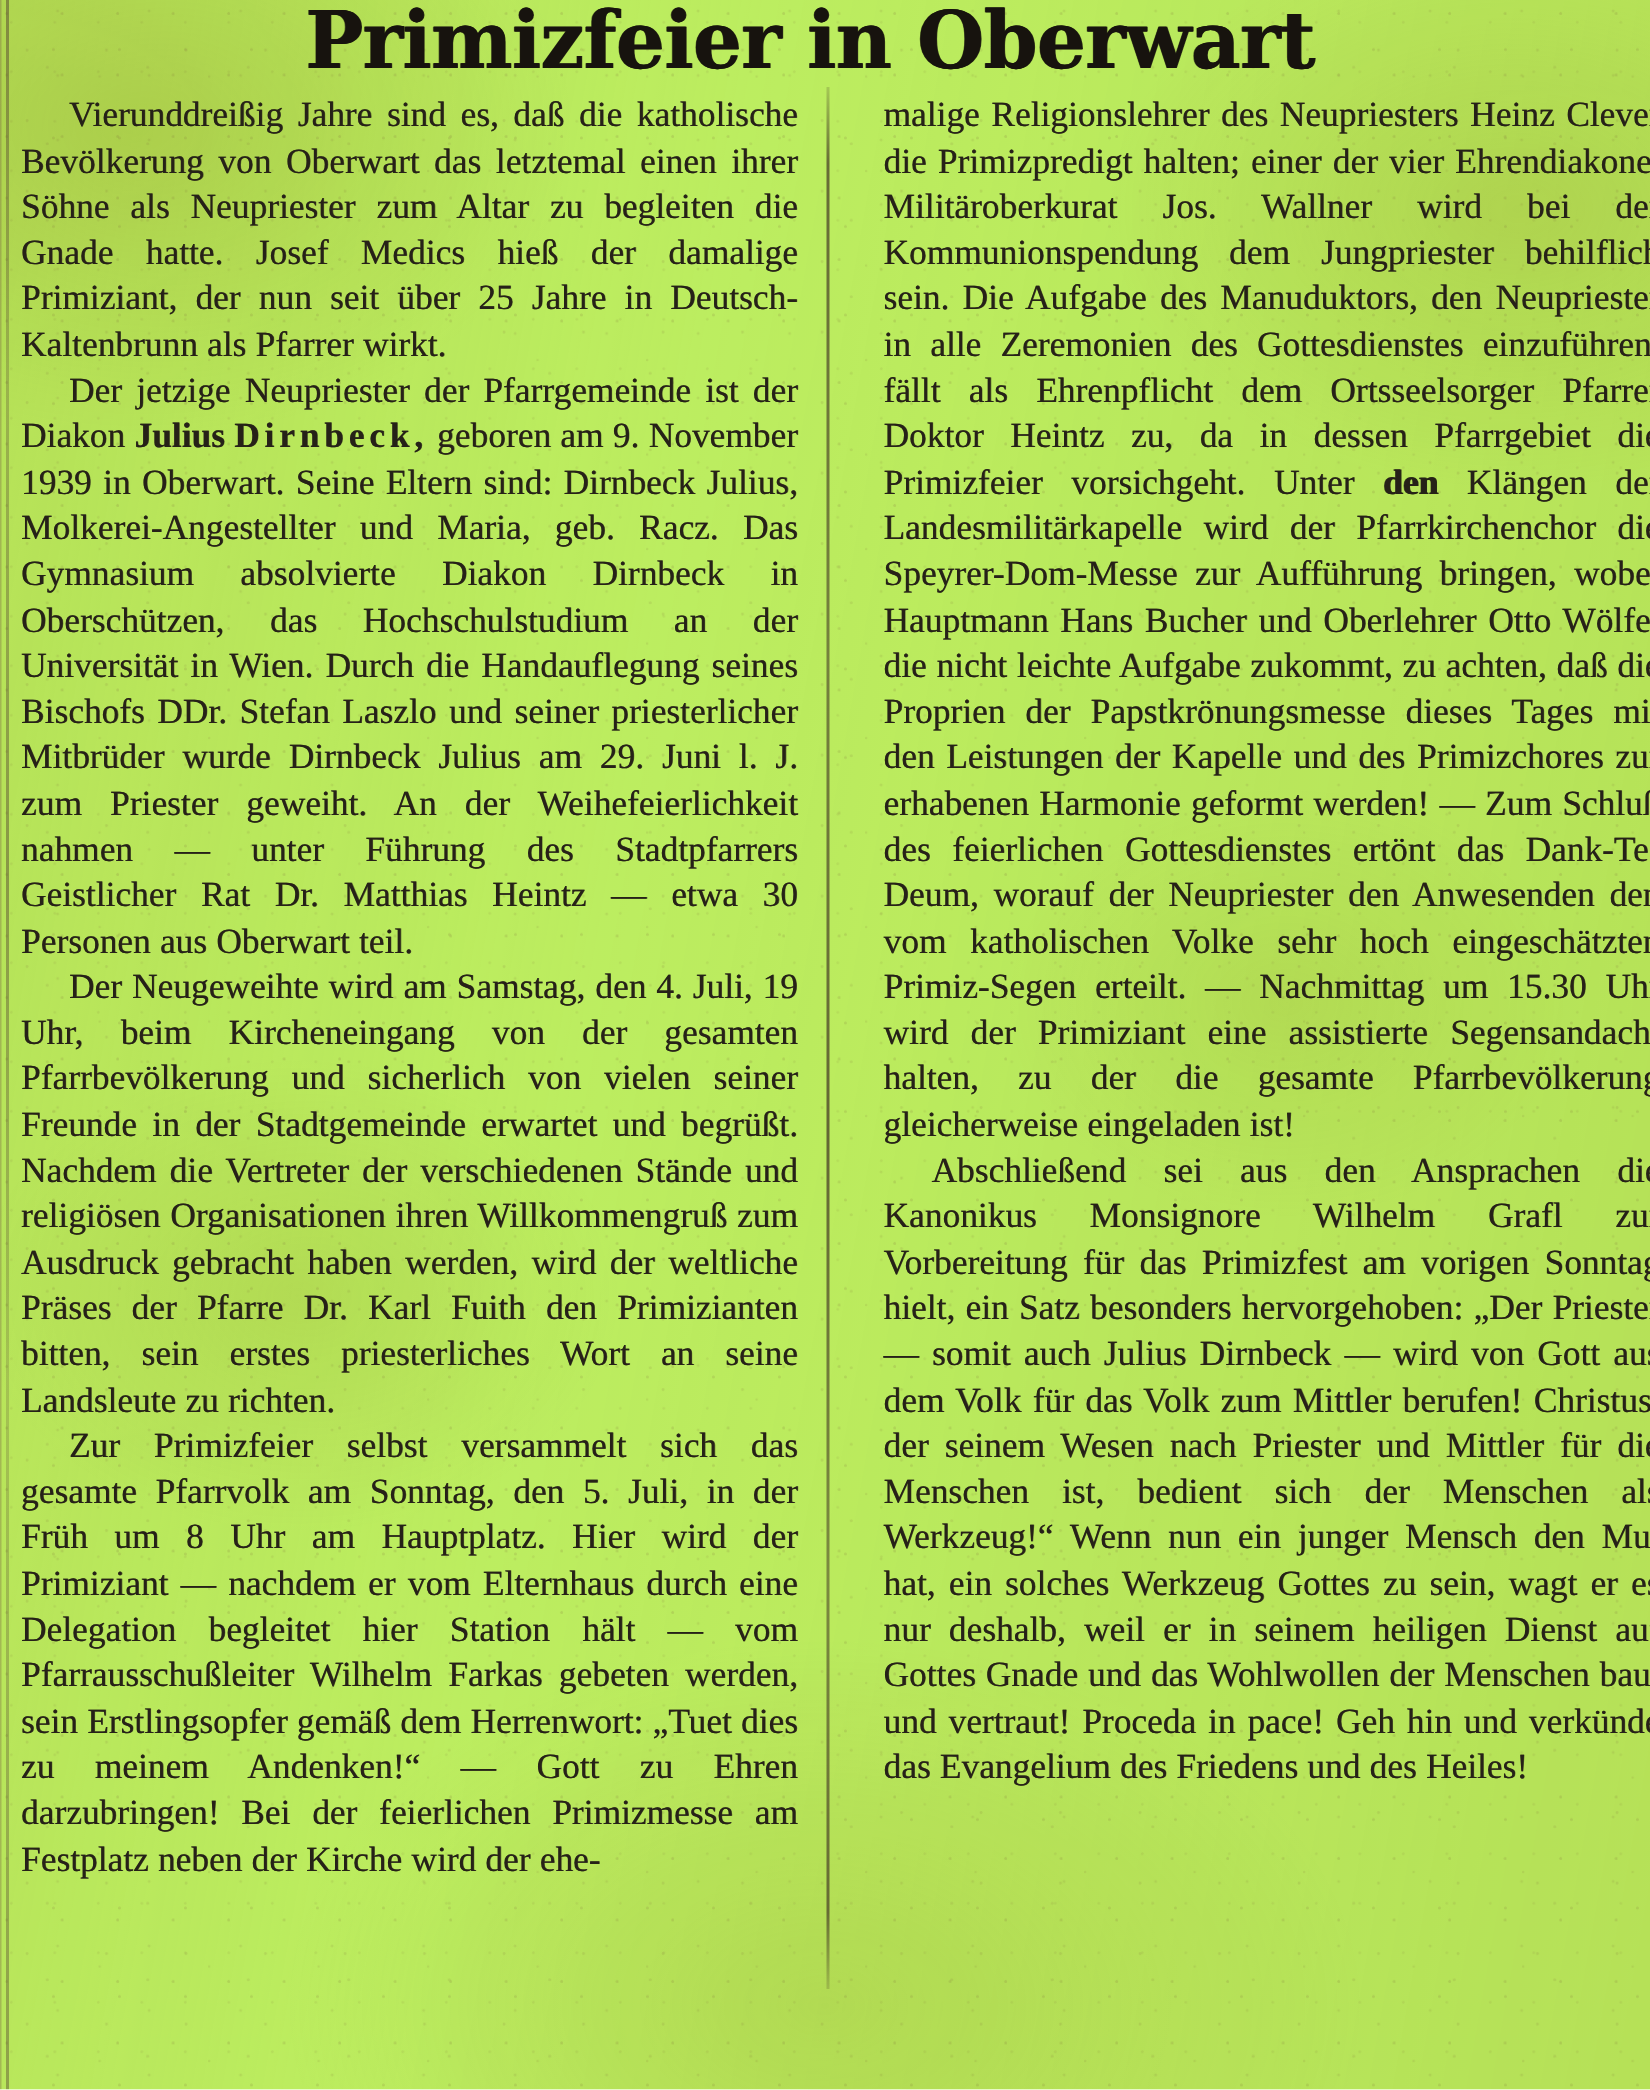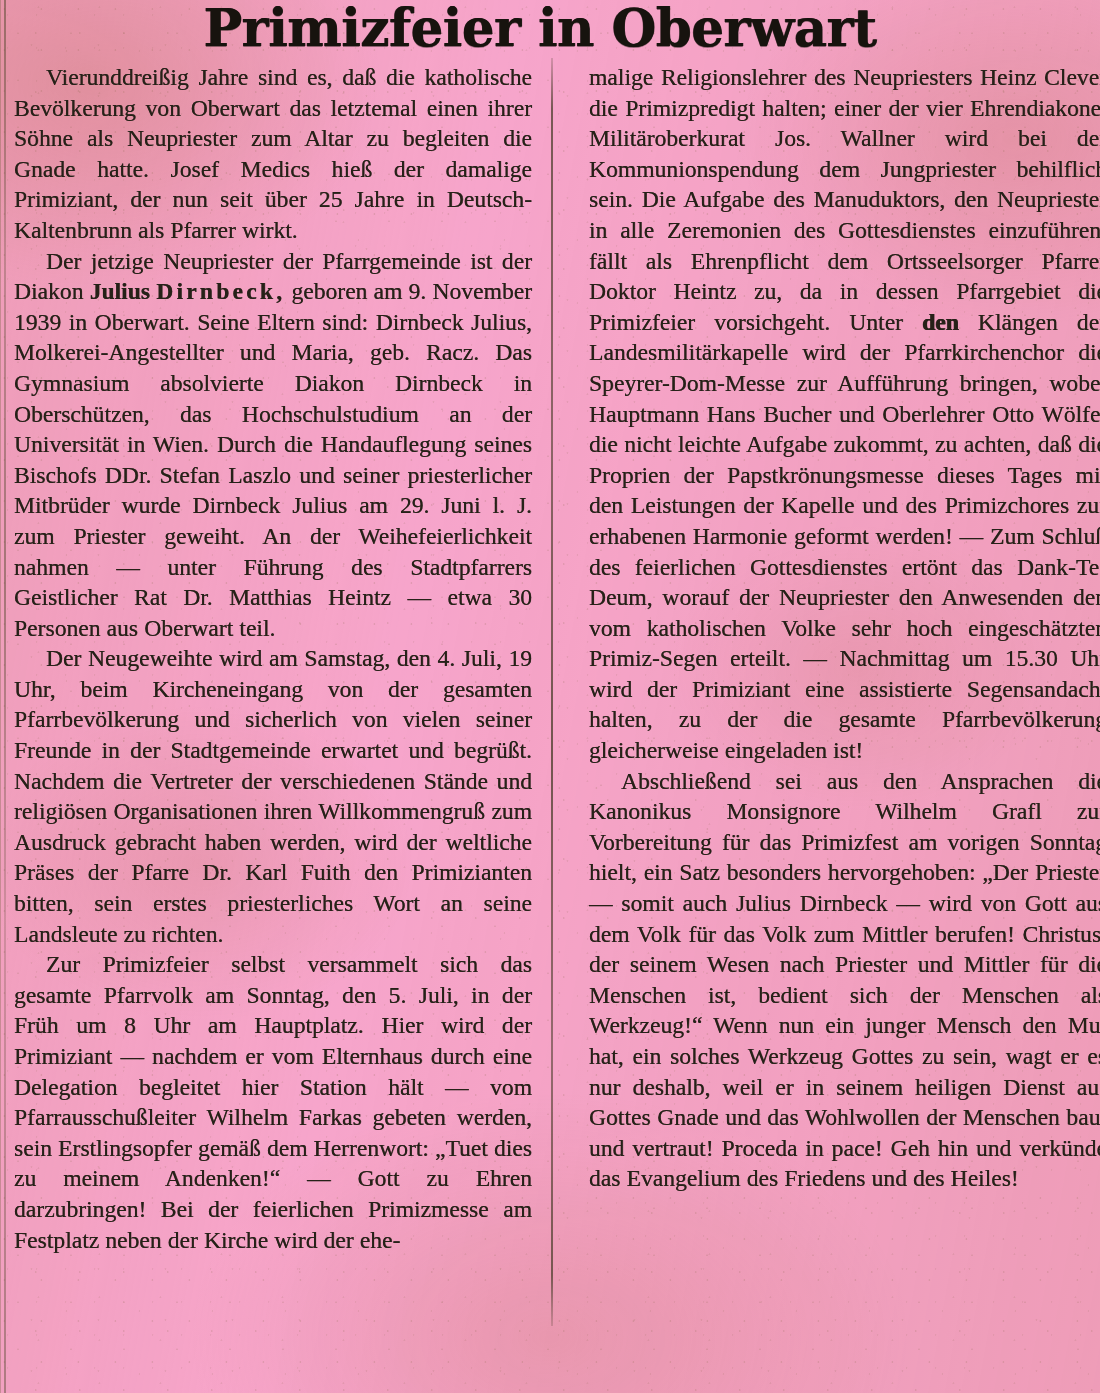--- a/index.html
+++ b/index.html
@@ -5,21 +5,21 @@
   html, body {
     margin: 0;
     padding: 0;
     background: #ffffff;
   }
   #page {
     position: relative;
     width: 1100px;
     height: 1393px;
     overflow: hidden;
-    background: #f9a8d4;
+    background: #bef264;
     font-family: "Liberation Serif", "DejaVu Serif", serif;
     color: #24201a;
   }
   
   #paper-texture {
     position: absolute;
     inset: 0;
     pointer-events: none;
     background:
       radial-gradient(ellipse 420px 300px at 8% 6%,   rgba(205,180,130,0.40), rgba(205,180,130,0) 70%),

